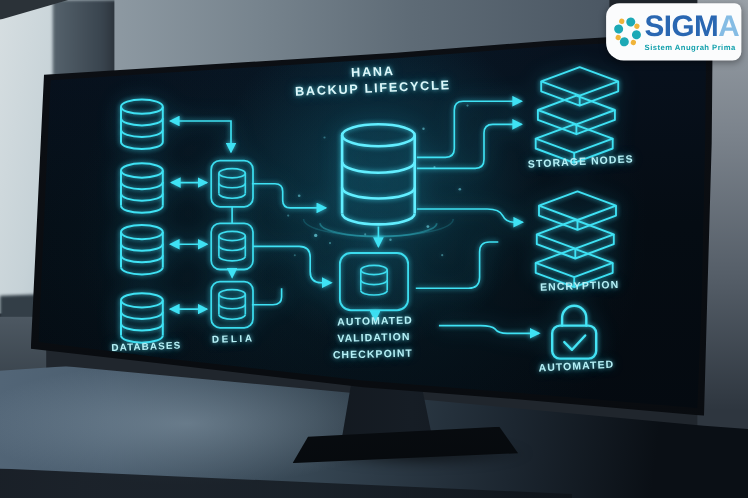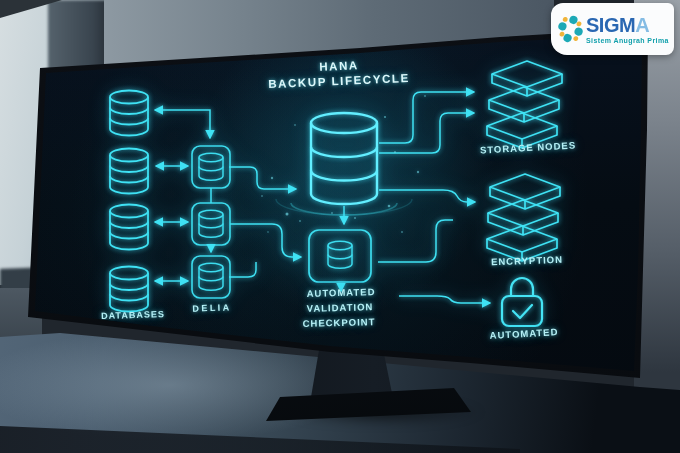--- a/index.html
+++ b/index.html
@@ -59,21 +59,21 @@
     color:#b6f0f6;font-weight:bold;font-size:9px;letter-spacing:1px;
     text-shadow:0 0 4px rgba(110,235,248,.75),0 0 11px rgba(40,175,205,.45);}
   .slabel.title{font-size:11.5px;color:#ddf8fb;letter-spacing:1.6px;}
   .slabel.wide{letter-spacing:2.4px;}
 
   
   .logo-card{left:551px;top:3px;width:123px;height:52px;background:#fbfcfd;
     border-radius:12px 6px 8px 16px;box-shadow:0 2px 7px rgba(0,0,0,.35);
     display:flex;align-items:center;padding:0 0 0 6px;box-sizing:border-box;}
   .logo-text{display:flex;flex-direction:column;line-height:1;margin-left:2px;}
-  .logo-name{font-size:20px;font-weight:bold;color:#2a67b2;letter-spacing:-0.5px;}
+  .logo-name{font-size:27px;font-weight:bold;color:#2a67b2;letter-spacing:-0.5px;}
   .logo-name .logo-a{color:#85bce4;}
   .logo-tagline{font-size:7px;font-weight:bold;color:#12a0ac;letter-spacing:.4px;margin-top:2px;}
 </style>
 </head>
 <body>
 
 <div class="scene">
 
   <div class="abs bg-window"></div>
   <div class="abs bg-sill"></div>

